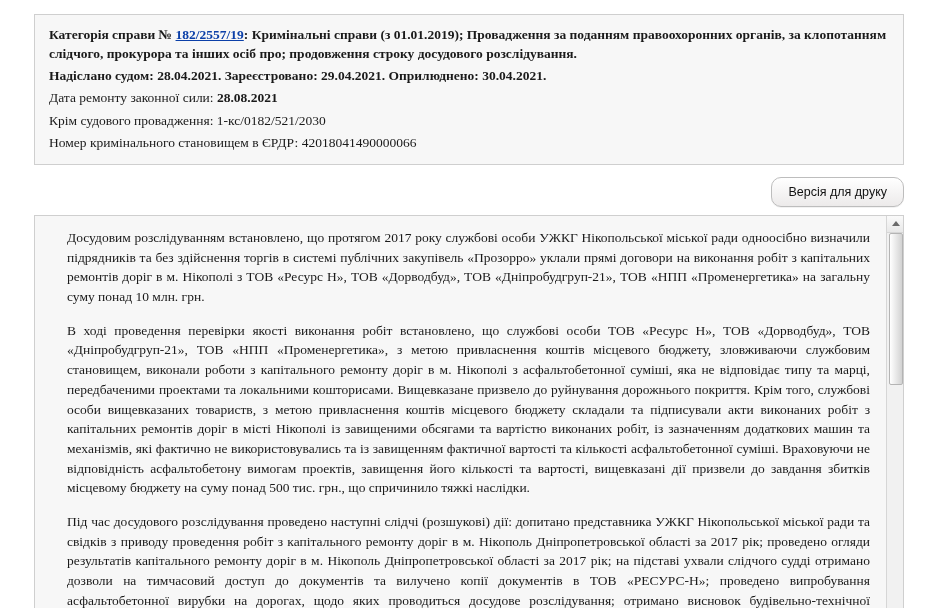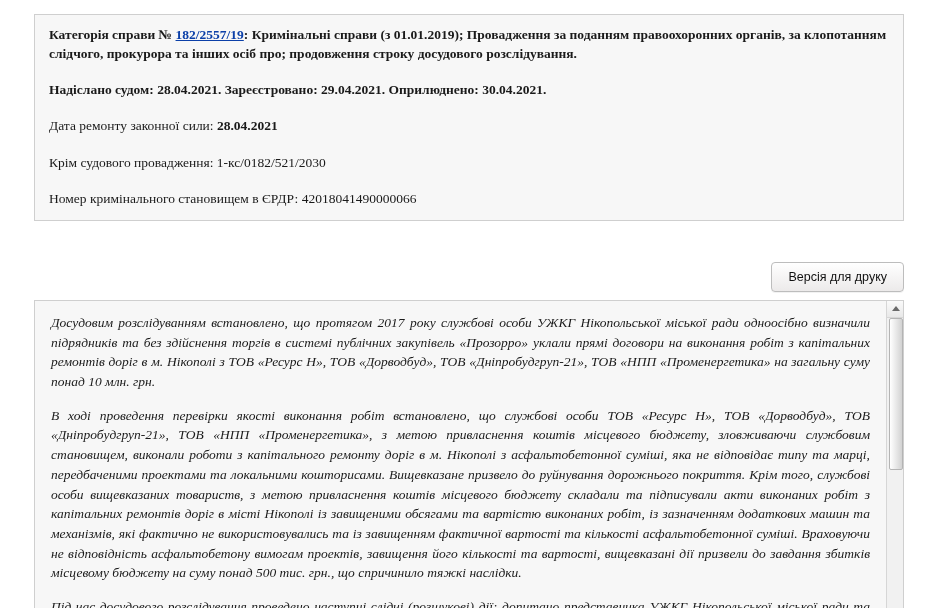--- a/index.html
+++ b/index.html
@@ -29,21 +29,21 @@
     background: #f7f7f7;
     padding: 10px 14px 12px 14px;
     box-sizing: border-box;
     width: 870px;
     line-height: 1.42;
   }
   .meta-line {
     margin: 0;
   }
   .meta-line + .meta-line {
-    margin-top: 17px;
+    margin-top: 3px;
   }
   .strong {
     font-weight: bold;
   }
   .case-link {
     color: #0b3fa8;
     font-weight: bold;
     text-decoration: underline;
     cursor: pointer;
   }
@@ -60,25 +60,24 @@
     display: flex;
     justify-content: flex-end;
     margin: 12px 0 8px 0;
   }
   .print-btn {
     font-family: "Liberation Sans", sans-serif;
     font-size: 12.5px;
     color: #111;
     background: linear-gradient(#ffffff, #eceaea);
     border: 1px solid #bdbdbd;
-    border-radius: 4px;
+    border-radius: 10px;
     padding: 7px 16px;
     cursor: pointer;
     box-shadow: 0 1px 0 rgba(0,0,0,0.05);
-    margin-top: 29px;
   }
 
   
   .text-panel {
     position: relative;
     width: 870px;
     height: 418px;
     border: 1px solid #cfcfcf;
     background: #f7f7f7;
     box-sizing: border-box;
@@ -90,23 +89,22 @@
     left: 0;
     right: 17px;
     bottom: 0;
     padding: 12px 16px 0 16px;
     box-sizing: border-box;
     overflow: hidden;
     text-align: justify;
     line-height: 1.46;
   }
   .text-inner p {
-    margin: 0 0 14px 0;
+    margin: 0 0 14px 16px;
     text-indent: 0;
-    font-style: italic;
   }
 
   
   .scrollbar {
     position: absolute;
     top: 0;
     right: 0;
     width: 17px;
     height: 100%;
     background: #f1f1f1;
@@ -152,21 +150,21 @@
 </head>
 <body>
 
 <div class="page">
 
   <div class="meta-card">
     <p class="meta-line meta-first"><span class="label">Категорія справи №</span> <a class="case-link">182/2557/19</a><span>: Кримінальні справи (з 01.01.2019); Провадження за поданням правоохоронних органів, за клопотанням слідчого, прокурора та інших осіб про; продовження строку досудового розслідування.</span></p>
 
     <p class="meta-line"><span class="strong">Надіслано судом:</span> <span class="strong">28.04.2021.</span> <span class="strong">Зареєстровано:</span> <span class="strong">29.04.2021.</span> <span class="strong">Оприлюднено:</span> <span class="strong">30.04.2021.</span></p>
 
-    <p class="meta-line"><span>Дата ремонту законної сили:</span> <span class="strong">28.04.2021</span></p>
+    <p class="meta-line"><span>Дата ремонту законної сили:</span> <span class="strong">28.08.2021</span></p>
 
     <p class="meta-line"><span>Крім судового провадження:</span> <span>1-кс/0182/521/2030</span></p>
 
     <p class="meta-line"><span>Номер кримінального становищем в ЄРДР:</span> <span>42018041490000066</span></p>
   </div>
 
   <div class="btn-row">
     <button class="print-btn">Версія для друку</button>
   </div>
 

